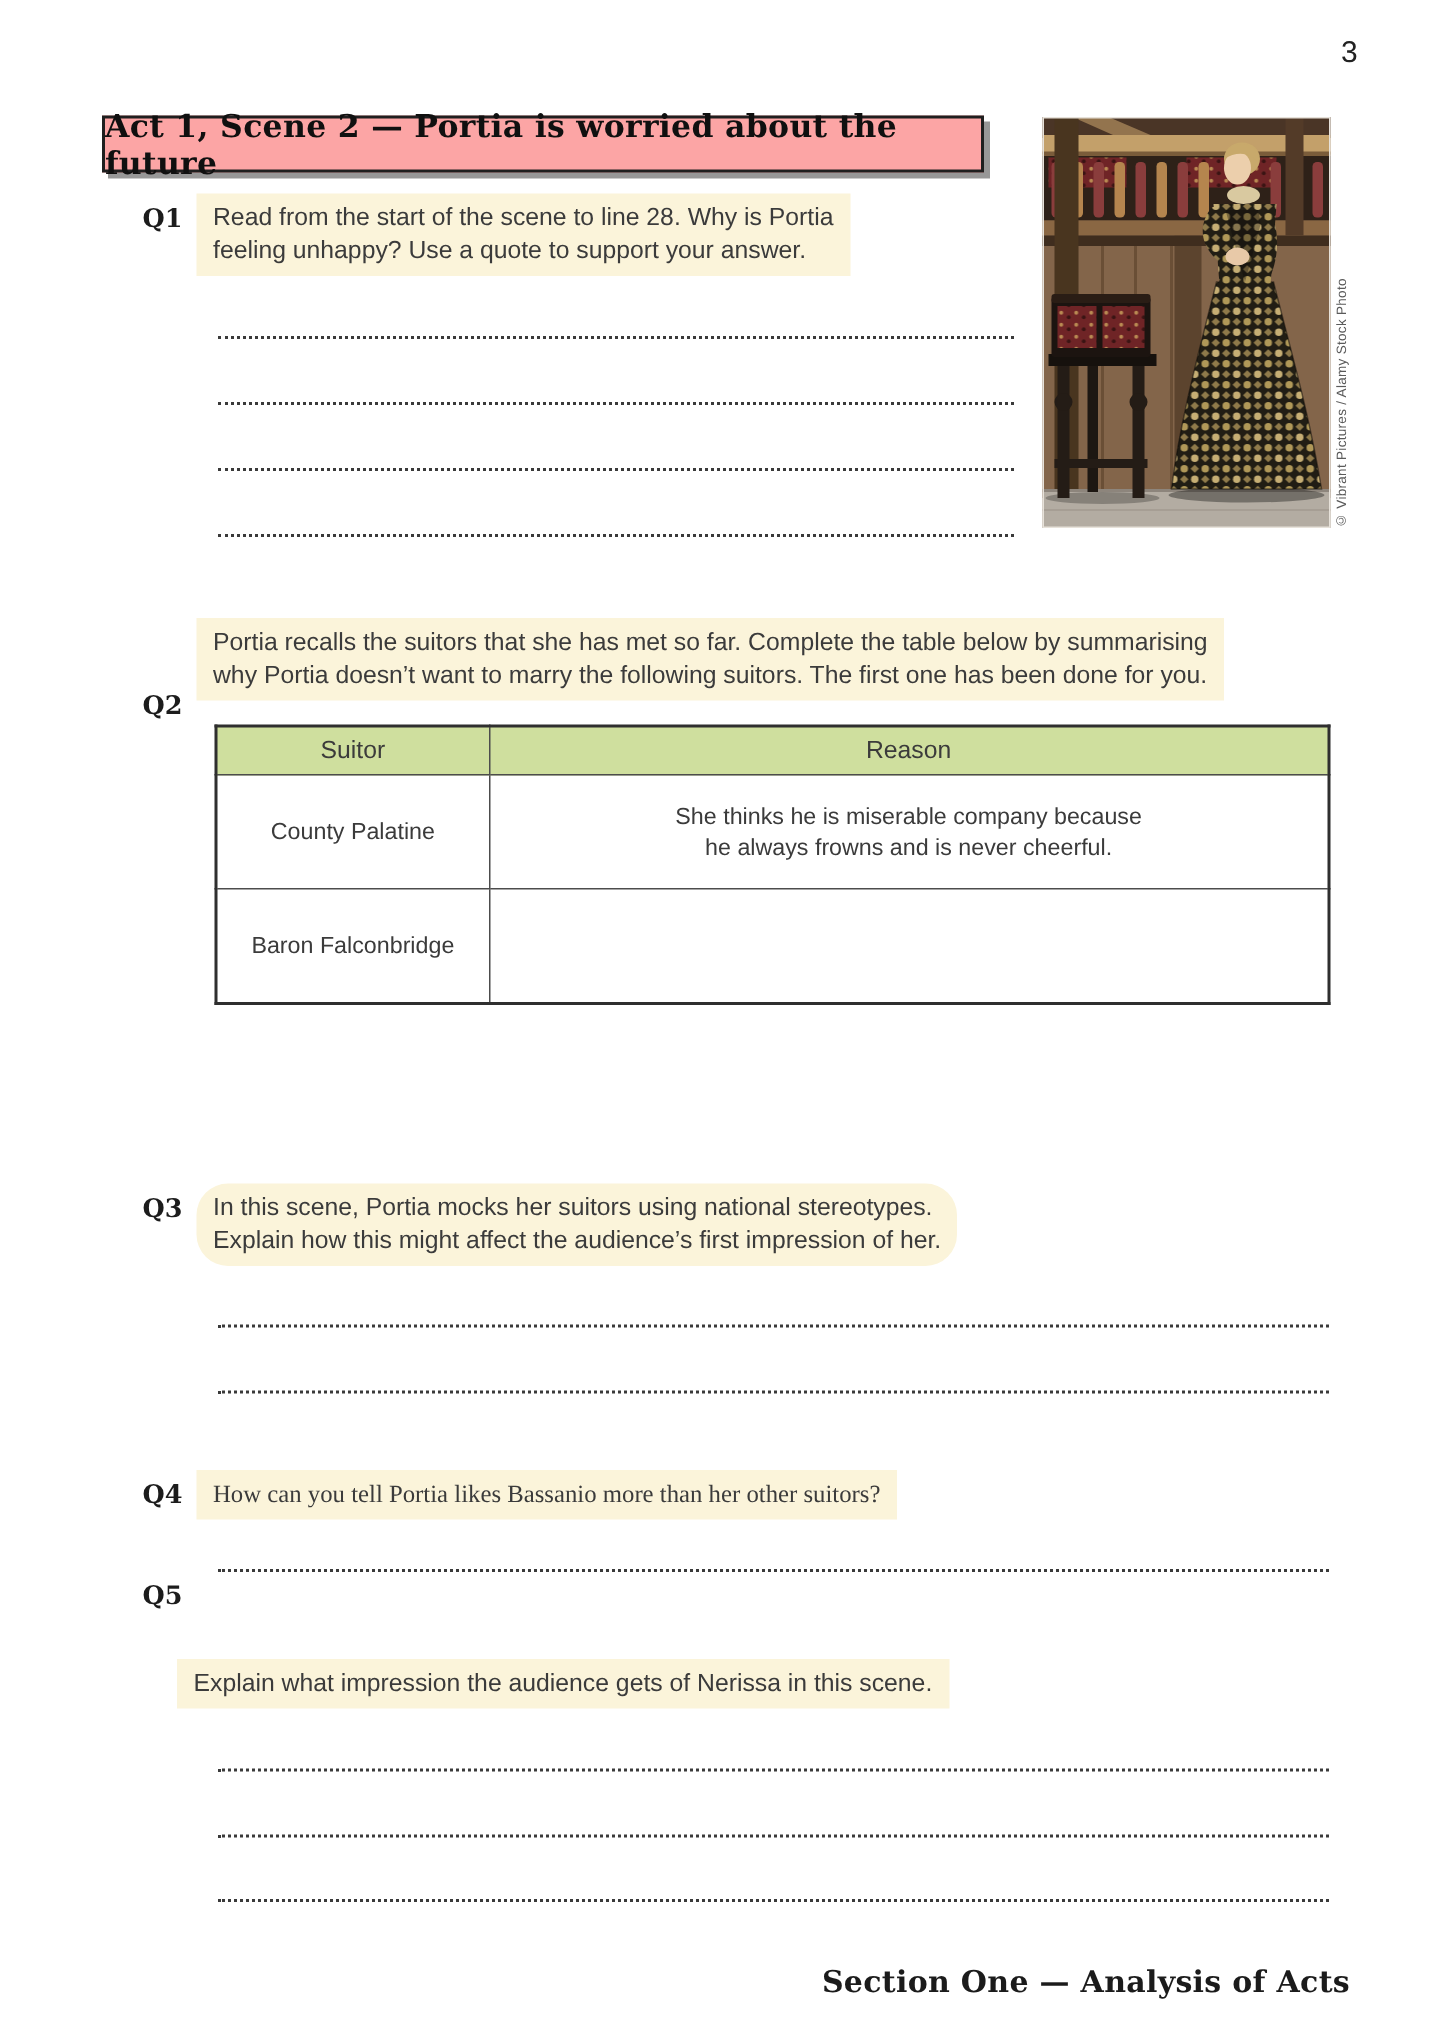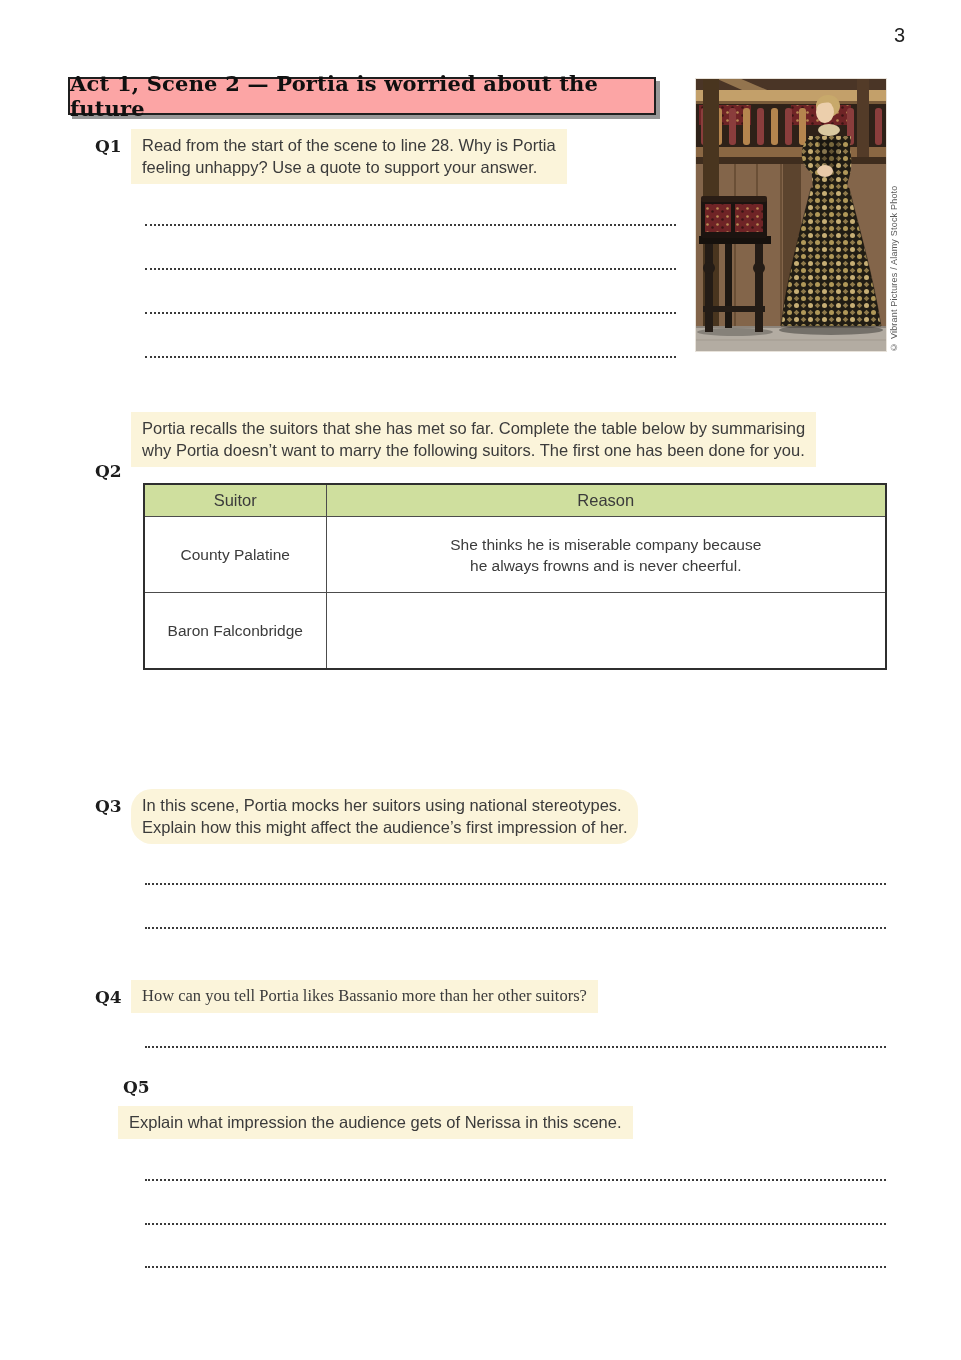--- a/index.html
+++ b/index.html
@@ -200,20 +200,21 @@
   <div class="qlabel" style="left:95px; top:796px;">Q3</div>
   <div class="qtext" style="left:131px; top:789px;border-radius:21px;">In this scene, Portia mocks her suitors using national stereotypes.
 Explain how this might affect the audience’s first impression of her.</div>
   <div class="ansline" style="left:145px; top:883px; width:741px;"></div>
   <div class="ansline" style="left:145px; top:927px; width:741px;"></div>
 
   <div class="qlabel" style="left:95px; top:987px;">Q4</div>
   <div class="qtext" style="left:131px; top:980px;font-family:Liberation Serif, serif;">How can you tell Portia likes Bassanio more than her other suitors?</div>
   <div class="ansline" style="left:145px; top:1046px; width:741px;"></div>
 
-  <div class="qlabel" style="left:95px; top:1077px;margin-left:28px;">Q5</div>
+  <div class="qlabel" style="left:95px; top:1054px;">Q5</div>
   <div class="qtext" style="left:118px; top:1106px;">Explain what impression the audience gets of Nerissa in this scene.</div>
   <div class="ansline" style="left:145px; top:1179px; width:741px;"></div>
   <div class="ansline" style="left:145px; top:1223px; width:741px;"></div>
   <div class="ansline" style="left:145px; top:1266px; width:741px;"></div>
 
+  <div class="footer">Section One — Analysis of Acts</div>
 
 </div>
 
 </body></html>

